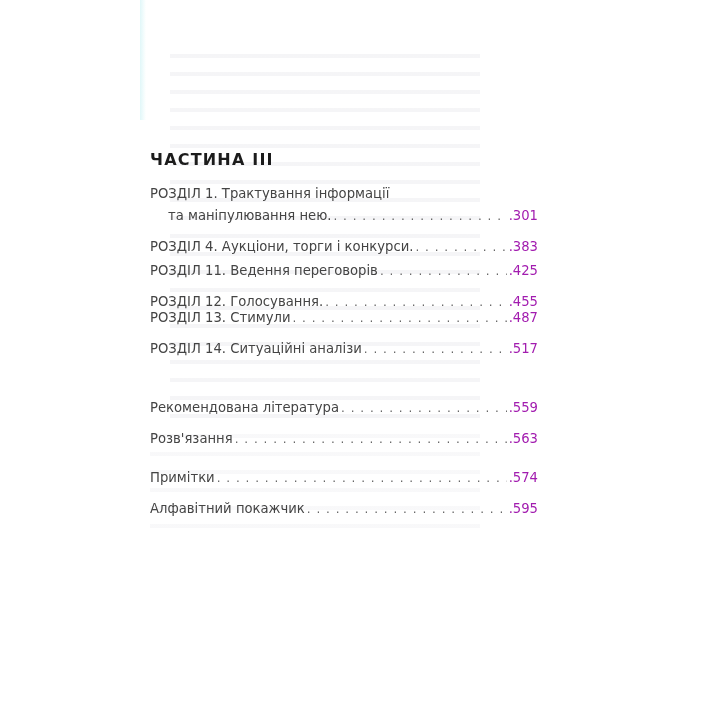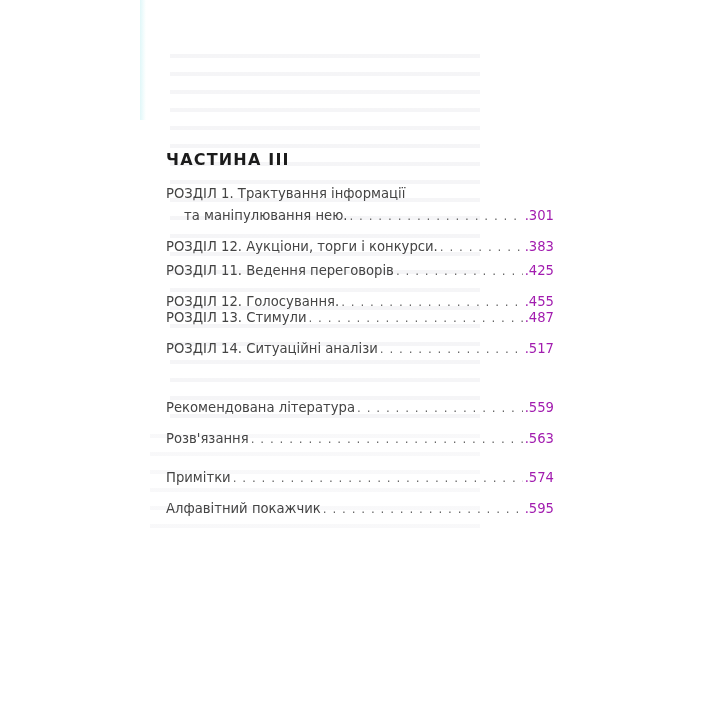--- a/index.html
+++ b/index.html
@@ -15,21 +15,21 @@
   .bleed {
     position:absolute; left:170px; top:40px; width:310px; height:380px;
     background:repeating-linear-gradient(to bottom, transparent 0 14px, rgba(200,200,210,0.18) 14px 18px);
     pointer-events:none;
   }
   .bleed2 {
     position:absolute; left:150px; top:420px; width:330px; height:120px;
     background:repeating-linear-gradient(to bottom, transparent 0 14px, rgba(200,200,210,0.12) 14px 18px);
     pointer-events:none;
   }
-  .toc { position:absolute; left:166px; top:150px; width:388px; }
+  .toc { position:absolute; left:150px; top:150px; width:388px; }
   .part-title {
     font-family:"DejaVu Sans", sans-serif; font-weight:bold; font-size:16px;
     letter-spacing:1.2px; color:#1c1c1c; margin:0 0 16px 0; height:20px;
   }
   .entry { position:relative; font-size:13.2px; line-height:16px; color:#444; }
   .row { display:flex; align-items:flex-start; white-space:nowrap; }
   .row .label { flex:0 0 auto; }
   .row .dots {
     flex:1 1 auto; overflow:hidden; margin:0 2px; color:#666; letter-spacing:5.5px; font-size:12px;
   }
@@ -52,21 +52,21 @@
     <div class="row indent" style="margin-top:6px">
       <span class="label">та маніпулювання нею.</span>
       <span class="dots"></span>
       <span class="page">.301</span>
     </div>
   </div>
 
 
   <div class="entry" style="margin-top:15px">
     <div class="row">
-      <span class="label">РОЗДІЛ 12. Аукціони, торги і конкурси.</span>
+      <span class="label">РОЗДІЛ 4. Аукціони, торги і конкурси.</span>
       <span class="dots"></span>
       <span class="page">.383</span>
     </div>
   </div>
 
   <div class="entry" style="margin-top:8px">
     <div class="row">
       <span class="label">РОЗДІЛ 11. Ведення переговорів</span>
       <span class="dots"></span>
       <span class="page">.425</span>

